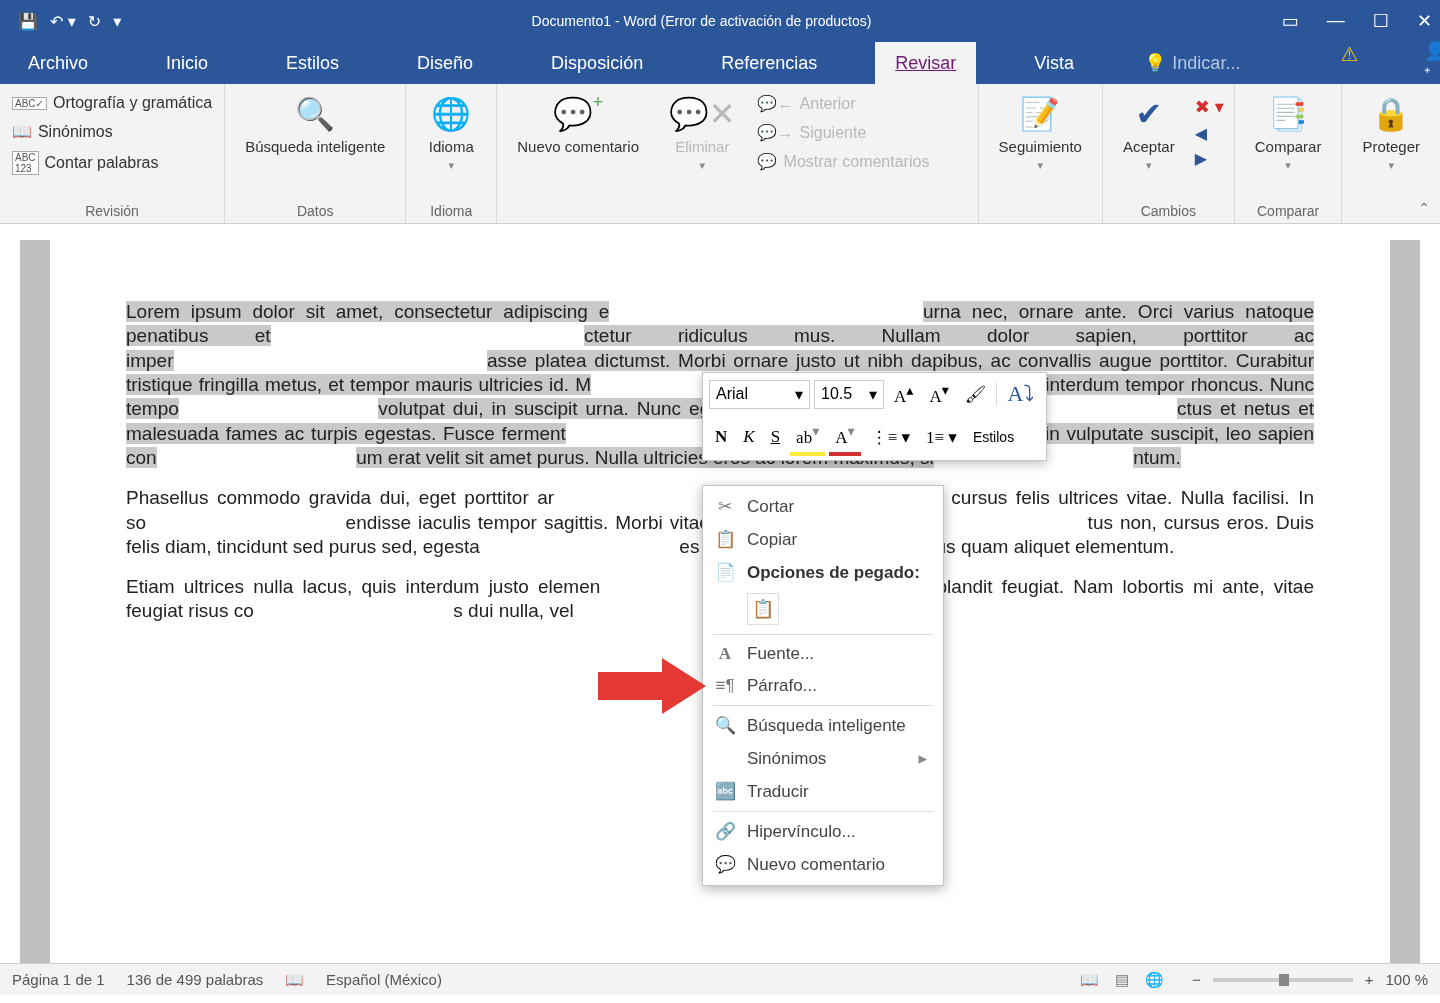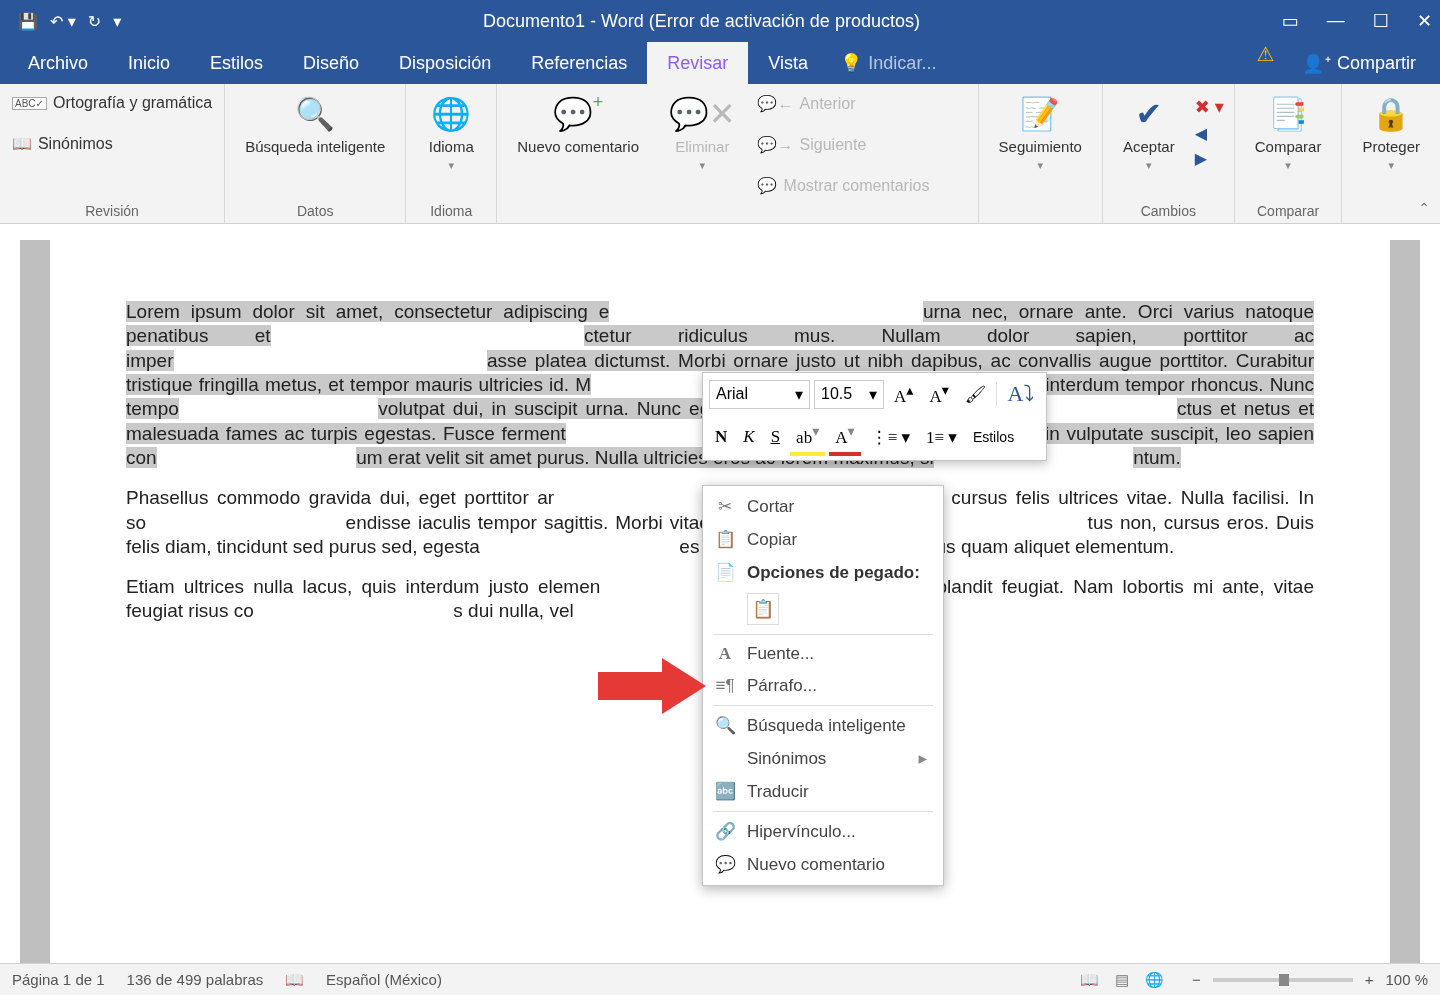--- a/index.html
+++ b/index.html
@@ -2,40 +2,40 @@
 <html><head>
 <meta charset="utf-8">
 <style>
 * { margin: 0; padding: 0; box-sizing: border-box; font-family: "Segoe UI", Tahoma, sans-serif; }
 body { background: #fff; width: 1440px; height: 1003px; overflow: hidden; position: relative; }
 
 
 .titlebar { background: #2b579a; height: 42px; display: flex; align-items: center; color: #fff; padding: 0 8px; }
 .qat { display: flex; gap: 12px; align-items: center; margin-left: 10px; }
 .qat span { font-size: 16px; cursor: pointer; }
-.title-text { flex: 1; text-align: center; font-size: 18px; }
+.title-text { flex: 1; text-align: center; font-size: 14px; }
 .win-controls { display: flex; gap: 28px; font-size: 18px; }
 .win-controls span { cursor: pointer; }
 
 
-.ribbon-tabs { background: #2b579a; height: 42px; display: flex; align-items: stretch; color: #fff; padding: 0 8px; }
+.ribbon-tabs { background: #2b579a; height: 42px; display: flex; align-items: stretch; color: #fff; padding: 0 8px; gap: 38px; }
 .ribbon-tabs .tab { padding: 8px 20px; font-size: 18px; cursor: pointer; display: flex; align-items: center; }
-.ribbon-tabs .tab.active { background: #f3f3f3; color: #8b5cf6; }
+.ribbon-tabs .tab.active { background: #f3f3f3; color: #701a75; text-decoration: underline; }
 .ribbon-tabs .spacer { flex: 1; }
 .tell-me { display: flex; align-items: center; gap: 6px; color: #b8c7e0; font-size: 18px; padding: 0 12px; }
 .share-btn { display: flex; align-items: center; gap: 6px; padding: 0 16px; font-size: 18px; }
 .warn-icon { color: #ffc107; font-size: 20px; margin: 0 12px; }
 
 
 .ribbon { background: #f3f3f3; height: 140px; display: flex; border-bottom: 1px solid #d0d0d0; }
 .group { display: flex; flex-direction: column; border-right: 1px solid #d8d8d8; padding: 6px 10px 2px; }
 .group-body { flex: 1; display: flex; align-items: flex-start; gap: 10px; }
 .group-label { text-align: center; font-size: 14px; color: #666; padding: 2px 0; }
 .sm-item { display: flex; align-items: center; gap: 6px; font-size: 16px; color: #333; padding: 4px 2px; cursor: pointer; }
-.vstack { display: flex; flex-direction: column; gap: 14px; }
+.vstack { display: flex; flex-direction: column; gap: 2px; }
 .big-btn { display: flex; flex-direction: column; align-items: center; justify-content: flex-start; gap: 4px; font-size: 15px; color: #333; padding: 4px 10px; cursor: pointer; text-align: center; min-width: 70px; }
 .big-btn .icon { font-size: 32px; height: 40px; display: flex; align-items: center; justify-content: center; }
 .disabled { color: #b8b8b8; }
 .dd::after { content: " ▾"; font-size: 11px; color: #888; }
 .collapse-ribbon { position: absolute; right: 10px; top: 200px; color: #777; font-size: 14px; }
 
 
 .doc-area { position: absolute; top: 240px; left: 20px; right: 20px; bottom: 40px; background: #bfbfbf; overflow: hidden; }
 .page { background: #fff; margin: 0 30px; padding: 60px 76px; height: 1000px; font-family: Arial, sans-serif; font-size: 19px; color: #222; line-height: 1.28; text-align: justify; }
 .page p { margin-bottom: 16px; }
@@ -123,20 +123,24 @@
     <div class="group-body">
       <div class="vstack">
         <div class="sm-item">
             <span class="icon-abc">ABC✓</span>
             <span>Ortografía y gramática</span>
           </div>
         <div class="sm-item">
             <span>📖</span>
             <span>Sinónimos</span>
           </div>
+        <div class="sm-item">
+            <span class="icon-abc">ABC<br>123</span>
+            <span>Contar palabras</span>
+          </div>
       </div>
     </div>
     <div class="group-label">Revisión</div>
   </div>
 
   <div class="group">
     <div class="group-body">
       <div class="big-btn">
         <div class="icon" style="color:#2b579a">🔍</div>
         <div>Búsqueda inteligente</div>

